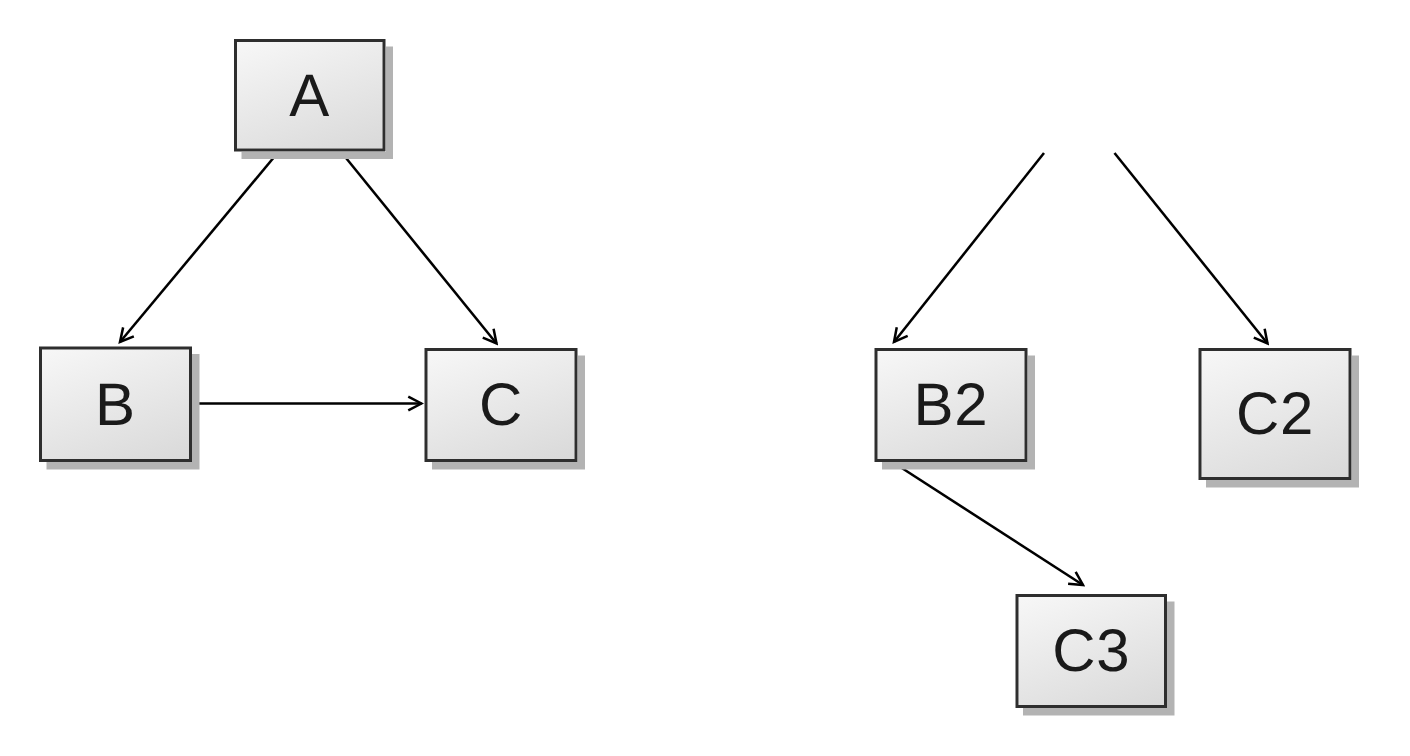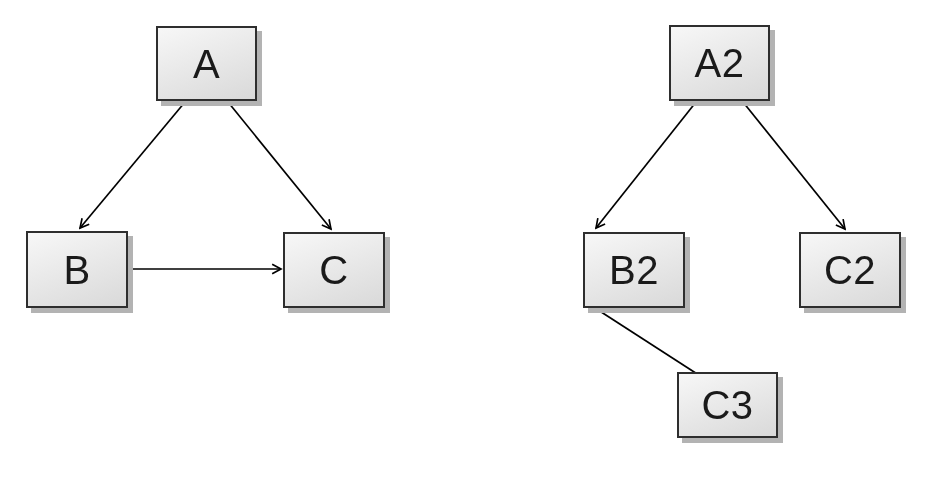--- a/index.html
+++ b/index.html
@@ -66,26 +66,23 @@
   <div class="nodes-layer">
       <div class="node" style="left: 156px; top: 26px; width: 101px; height: 75px; background: linear-gradient(160deg, rgb(247, 247, 247) 0%, rgb(217, 217, 217) 100%); border: 2px solid rgb(46, 46, 46); box-shadow: rgb(179, 179, 179) 5px 5px 0px;">
         <span class="node-label" style="color: rgb(26, 26, 26);">A</span>
       </div>
       <div class="node" style="left: 26px; top: 231px; width: 102px; height: 77px; background: linear-gradient(160deg, rgb(247, 247, 247) 0%, rgb(217, 217, 217) 100%); border: 2px solid rgb(46, 46, 46); box-shadow: rgb(179, 179, 179) 5px 5px 0px;">
         <span class="node-label" style="color: rgb(26, 26, 26);">B</span>
       </div>
       <div class="node" style="left: 283px; top: 232px; width: 102px; height: 76px; background: linear-gradient(160deg, rgb(247, 247, 247) 0%, rgb(217, 217, 217) 100%); border: 2px solid rgb(46, 46, 46); box-shadow: rgb(179, 179, 179) 5px 5px 0px;">
         <span class="node-label" style="color: rgb(26, 26, 26);">C</span>
       </div>
-      <div class="node" style="left: 669px; top: 25px; width: 101px; height: 76px; background: linear-gradient(160deg, rgb(247, 247, 247) 0%, rgb(217, 217, 217) 100%); border: 2px solid rgb(46, 46, 46); box-shadow: rgb(179, 179, 179) 5px 5px 0px;">
-        <span class="node-label" style="color: rgb(26, 26, 26);">A2</span>
-      </div>
       <div class="node" style="left: 543px; top: 232px; width: 102px; height: 76px; background: linear-gradient(160deg, rgb(247, 247, 247) 0%, rgb(217, 217, 217) 100%); border: 2px solid rgb(46, 46, 46); box-shadow: rgb(179, 179, 179) 5px 5px 0px; margin-left: 40px;">
         <span class="node-label" style="color: rgb(26, 26, 26);">B2</span>
       </div>
-      <div class="node" style="left: 799px; top: 232px; width: 102px; height: 76px; background: linear-gradient(160deg, rgb(247, 247, 247) 0%, rgb(217, 217, 217) 100%); border: 2px solid rgb(46, 46, 46); box-shadow: rgb(179, 179, 179) 5px 5px 0px;">
+      <div class="node" style="left: 799px; top: 232px; width: 102px; height: 88px; background: linear-gradient(160deg, rgb(247, 247, 247) 0%, rgb(217, 217, 217) 100%); border: 2px solid rgb(46, 46, 46); box-shadow: rgb(179, 179, 179) 5px 5px 0px;">
         <span class="node-label" style="color: rgb(26, 26, 26);">C2</span>
       </div>
-      <div class="node" style="left: 677px; top: 372px; width: 101px; height: 66px; background: linear-gradient(160deg, rgb(247, 247, 247) 0%, rgb(217, 217, 217) 100%); border: 2px solid rgb(46, 46, 46); box-shadow: rgb(179, 179, 179) 5px 5px 0px;">
+      <div class="node" style="left: 677px; top: 396px; width: 101px; height: 76px; background: linear-gradient(160deg, rgb(247, 247, 247) 0%, rgb(217, 217, 217) 100%); border: 2px solid rgb(46, 46, 46); box-shadow: rgb(179, 179, 179) 5px 5px 0px;">
         <span class="node-label" style="color: rgb(26, 26, 26);">C3</span>
       </div>
     </div>
 </div>
 
 </body></html>

